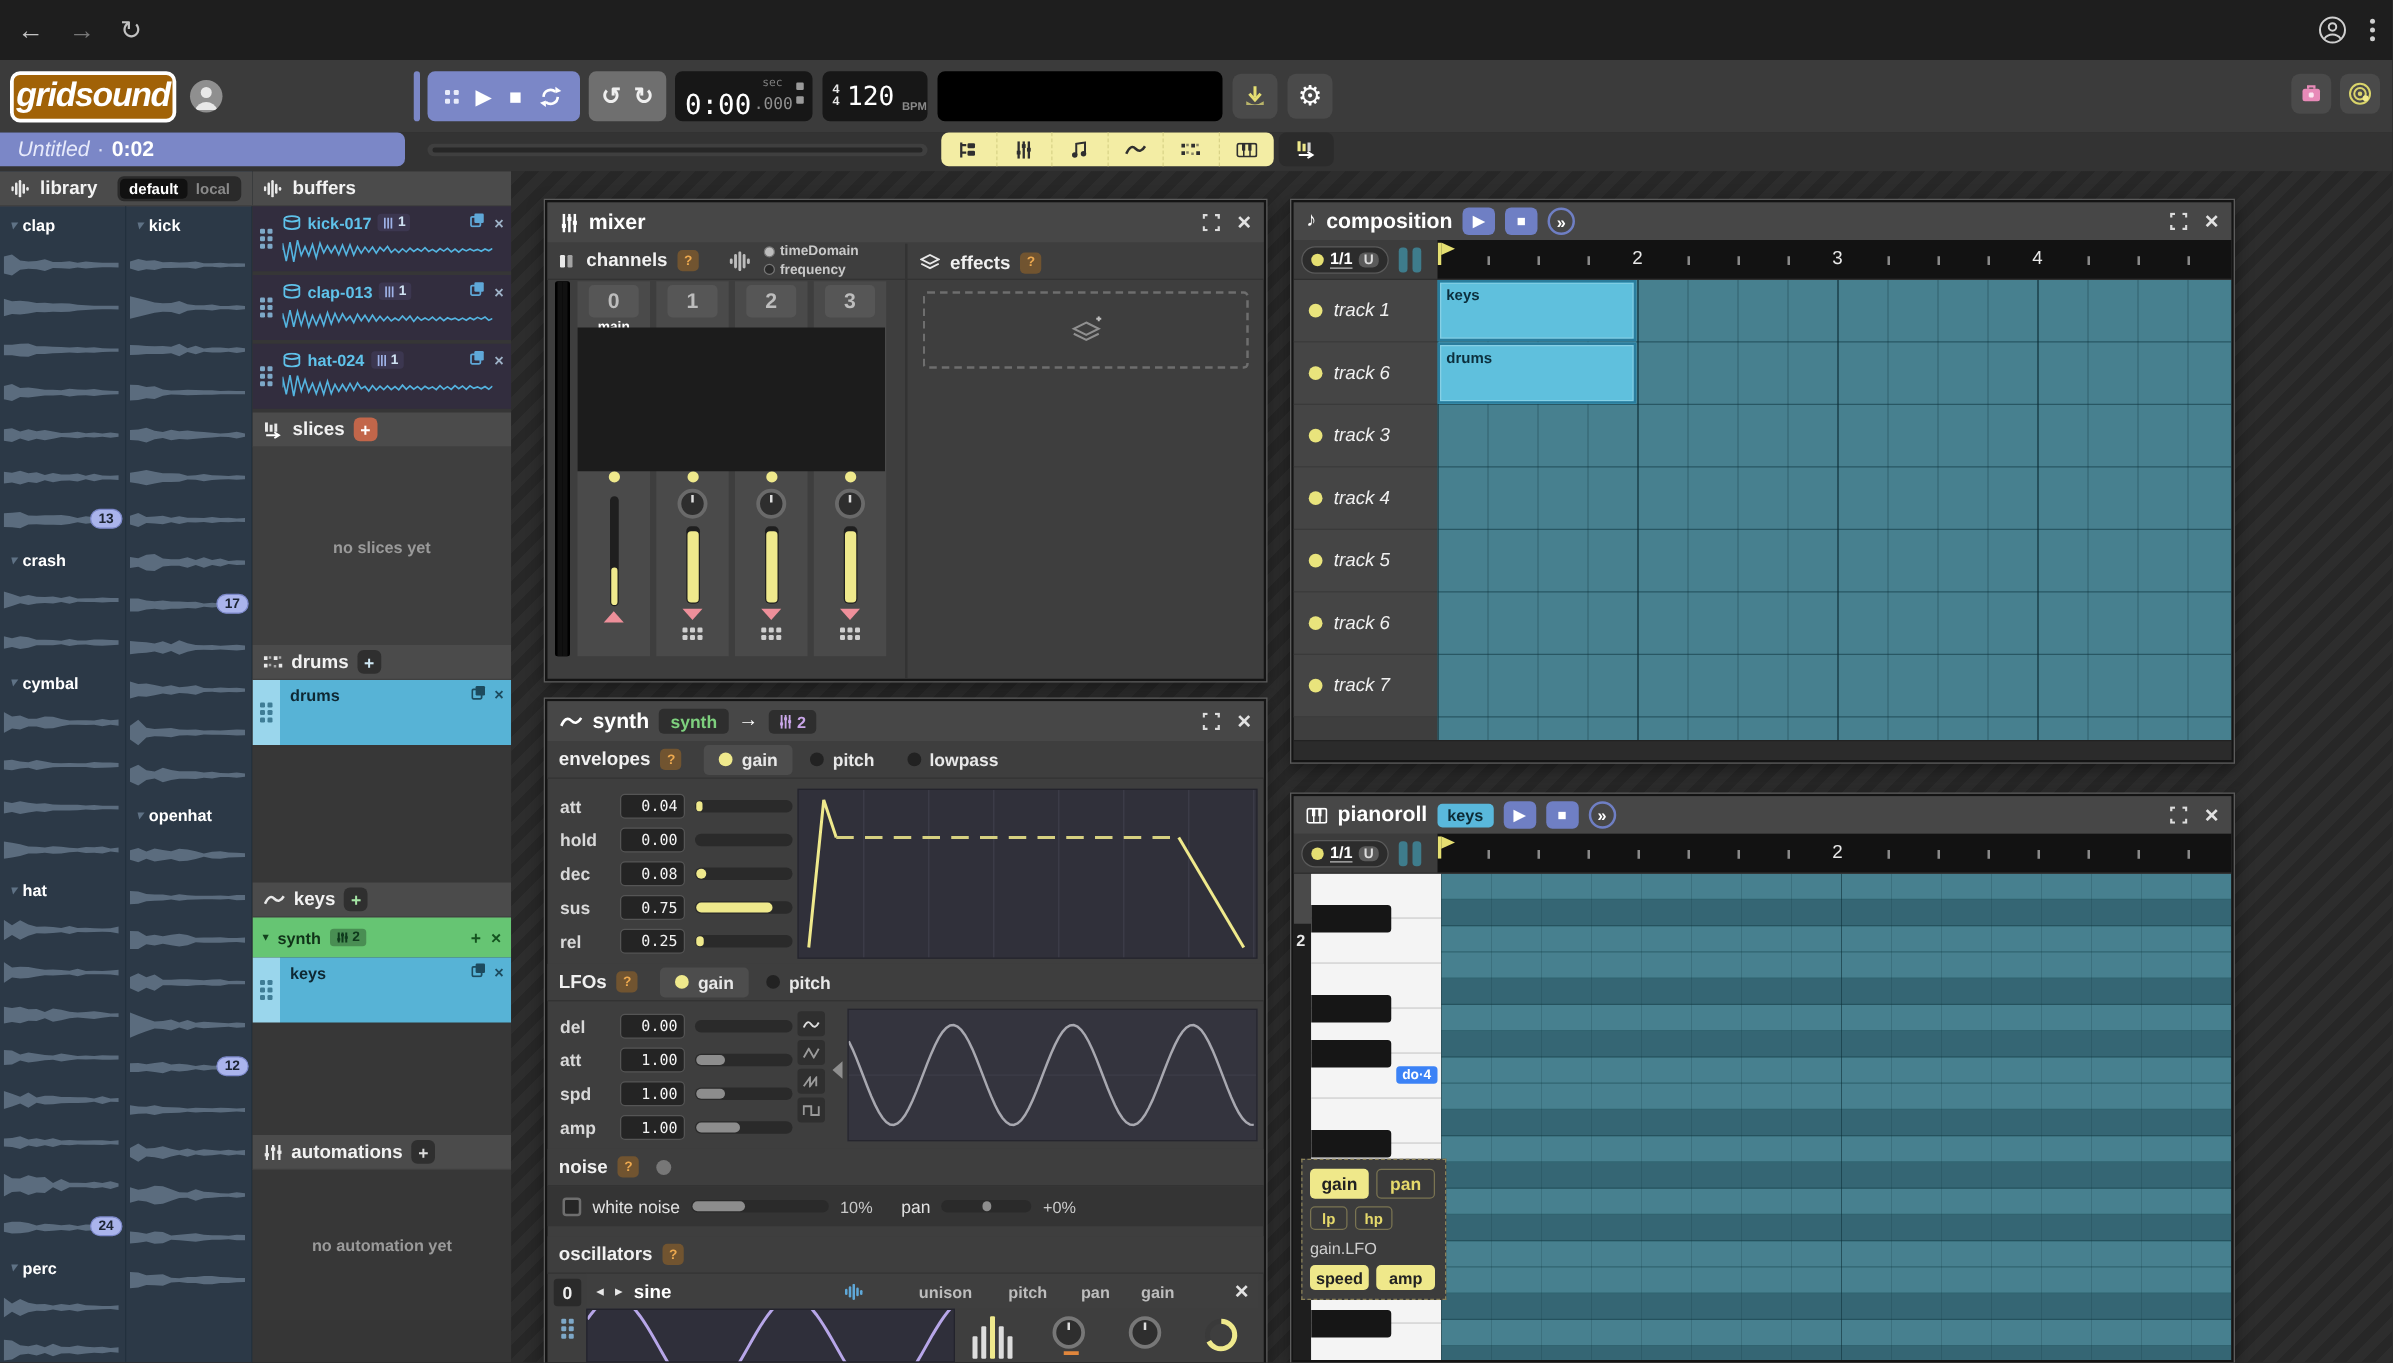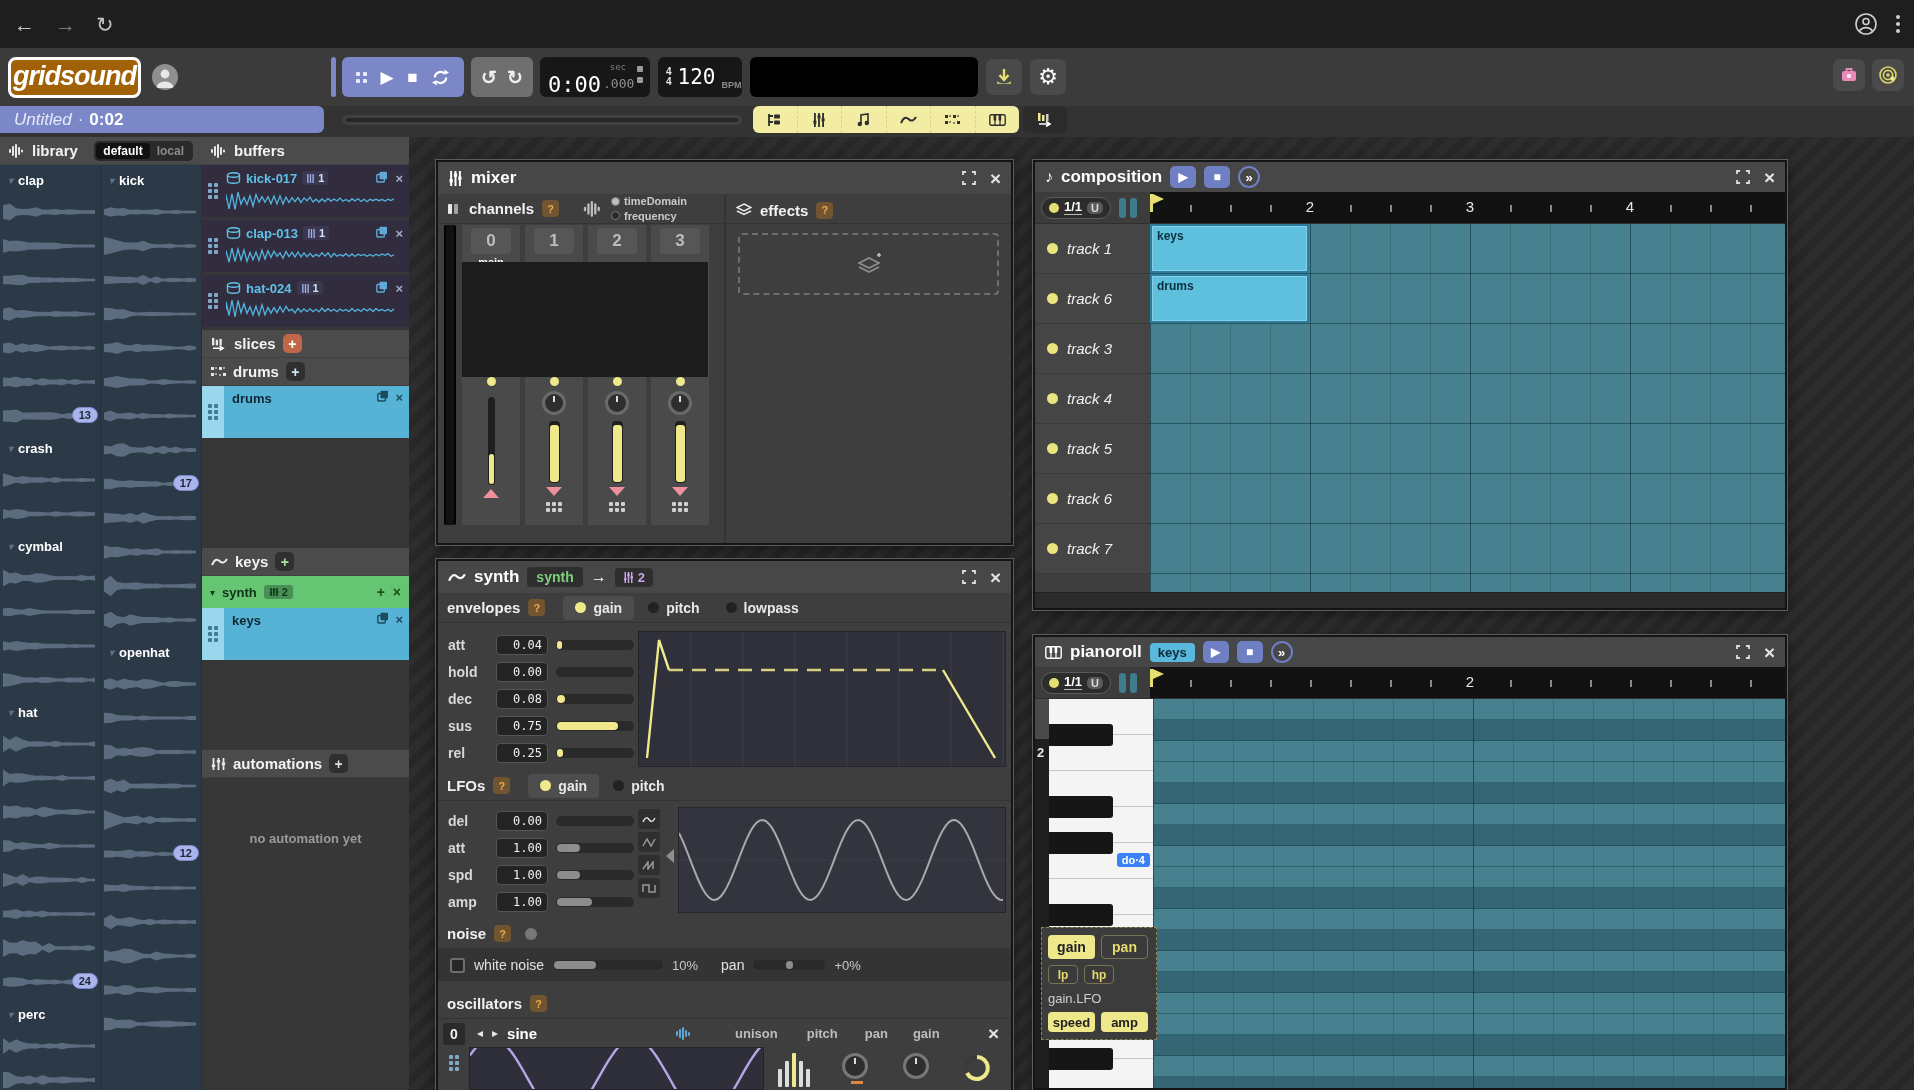--- a/index.html
+++ b/index.html
@@ -812,20 +812,21 @@
   <div class="phead">
     <svg width="16" height="14" viewBox="0 0 17 15">
         <rect x="1" y="1" width="2.5" height="8" fill="#e8e8e8"></rect>
         <rect x="5" y="3" width="2.5" height="6" fill="#e8e8e8"></rect>
         <rect x="9" y="2" width="2.5" height="7" fill="#e8e8e8"></rect>
         <path d="M2 12 h10 M9 9.5 L13 12 L9 14.5" stroke="#fff" stroke-width="1.6" fill="none"></path>
       </svg>
     <span>slices</span>
     <span class="plus" style="background:#c2664a;color:#fff">+</span>
   </div>
+  <div class="emptytxt" style="height:158px;background:#3f3f3f">no slices yet</div>
 
   <div class="phead">
     <svg width="15" height="12" viewBox="0 0 15 12">
         <g fill="#e8e8e8">
           <rect x="0" y="1" width="3" height="3"></rect>
           <rect x="4" y="1" width="2" height="2" opacity=".6"></rect>
           <rect x="8" y="1" width="3" height="3"></rect>
           <rect x="12" y="1" width="2" height="2" opacity=".6"></rect>
           <rect x="0" y="7" width="3" height="3"></rect>
           <rect x="4" y="7" width="2" height="2" opacity=".6"></rect>

